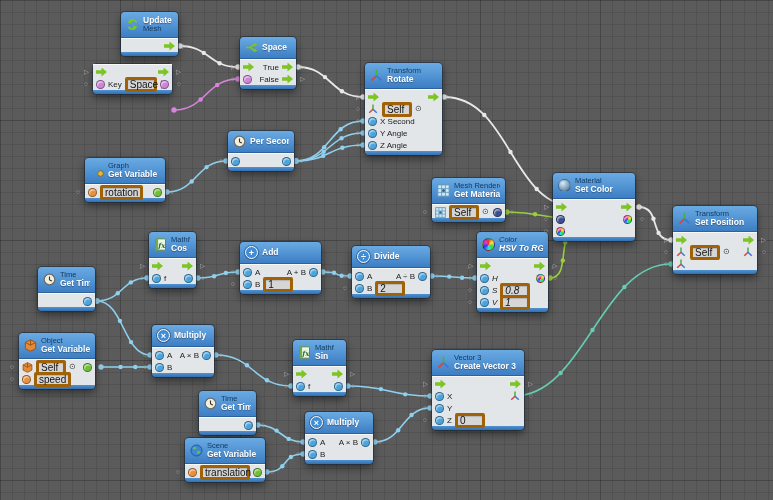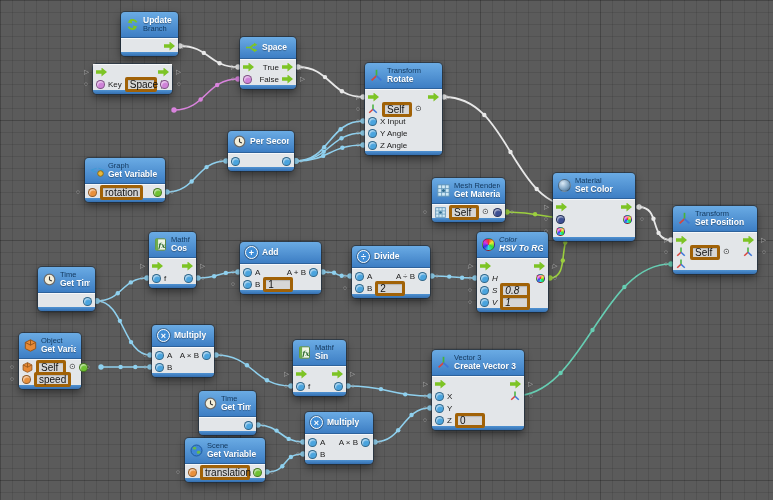--- a/index.html
+++ b/index.html
@@ -199,21 +199,21 @@
         <span class="nicon">
           <svg width="13" height="13" viewBox="0 0 13 13">
             <path d="M10.6 4.4A4.4 4.4 0 0 0 3.2 3.6" stroke="#7dc425" stroke-width="2" fill="none"></path>
             <path d="M5.4 0.8 1.6 4.6 6.2 5.6z" fill="#7dc425"></path>
             <path d="M2.4 8.6a4.4 4.4 0 0 0 7.4 0.8" stroke="#7dc425" stroke-width="2" fill="none"></path>
             <path d="M7.6 12.2l3.8-3.8-4.6-1z" fill="#7dc425"></path>
           </svg>
         </span>
         <span class="ntitles">
           <span class="t-big">Update</span>
-          <span class="t-small">Branch</span>
+          <span class="t-small">Mesh</span>
         </span>
       </div>
       <div class="nbody">
         <div class="nrow">
           <span class="extm r tri"></span>
           <span class="rright">
             <span class="p-flow"></span>
           </span>
         </div>
       </div>
@@ -312,21 +312,21 @@
             </svg>
           </span>
           <span class="pfield">
             <span>Self</span>
           </span>
           <span class="tgt">⊙</span>
         </div>
         <div class="nrow">
           <span class="extm l cir"></span>
           <span class="pt pt-blue"></span>
-          <span class="plabel">X Input</span>
+          <span class="plabel">X Second</span>
         </div>
         <div class="nrow">
           <span class="extm l cir"></span>
           <span class="pt pt-blue"></span>
           <span class="plabel">Y Angle</span>
         </div>
         <div class="nrow">
           <span class="extm l cir"></span>
           <span class="pt pt-blue"></span>
           <span class="plabel">Z Angle</span>
@@ -676,21 +676,21 @@
       <div class="nbody">
         <div class="nrow">
           <span class="extm r cir"></span>
           <span class="rright">
             <span class="pt pt-blue"></span>
           </span>
         </div>
       </div>
       <div class="nfoot"></div>
     </div>
-    <div class="node" style="left: 19px; top: 333px; width: 62px;">
+    <div class="node" style="left: 19px; top: 333px; width: 76px;">
       <div class="nheader">
         <span class="nicon">
           <svg width="13" height="13" viewBox="0 0 13 13">
             <path d="M6.5 0.8l5.2 2.6v6.2L6.5 12.2 1.3 9.6V3.4z" fill="#e88a35" stroke="#97561a"></path>
             <path d="M6.5 0.8v5.4m0 0L11.7 3.4M6.5 6.2 1.3 3.4" stroke="#97561a" fill="none"></path>
           </svg>
         </span>
         <span class="ntitles">
           <span class="t-small">Object</span>
           <span class="t-big">Get Variable</span>

